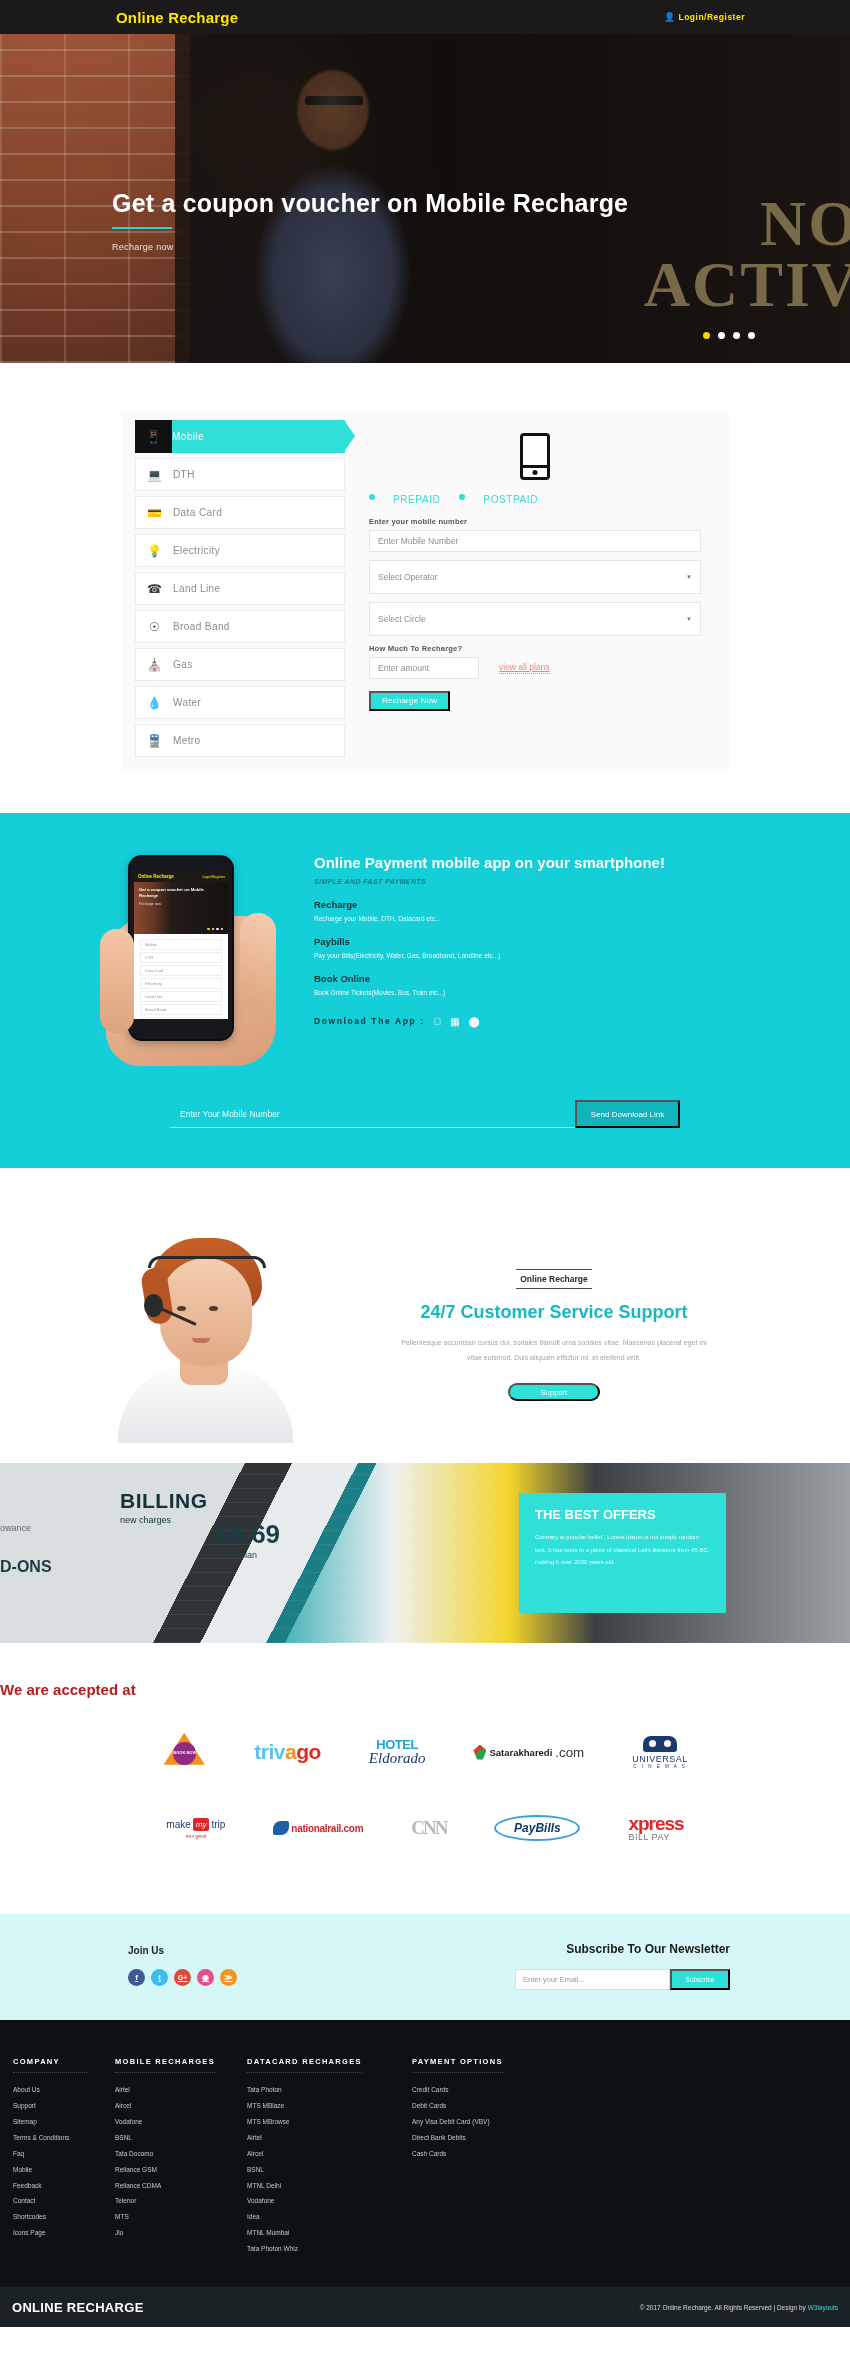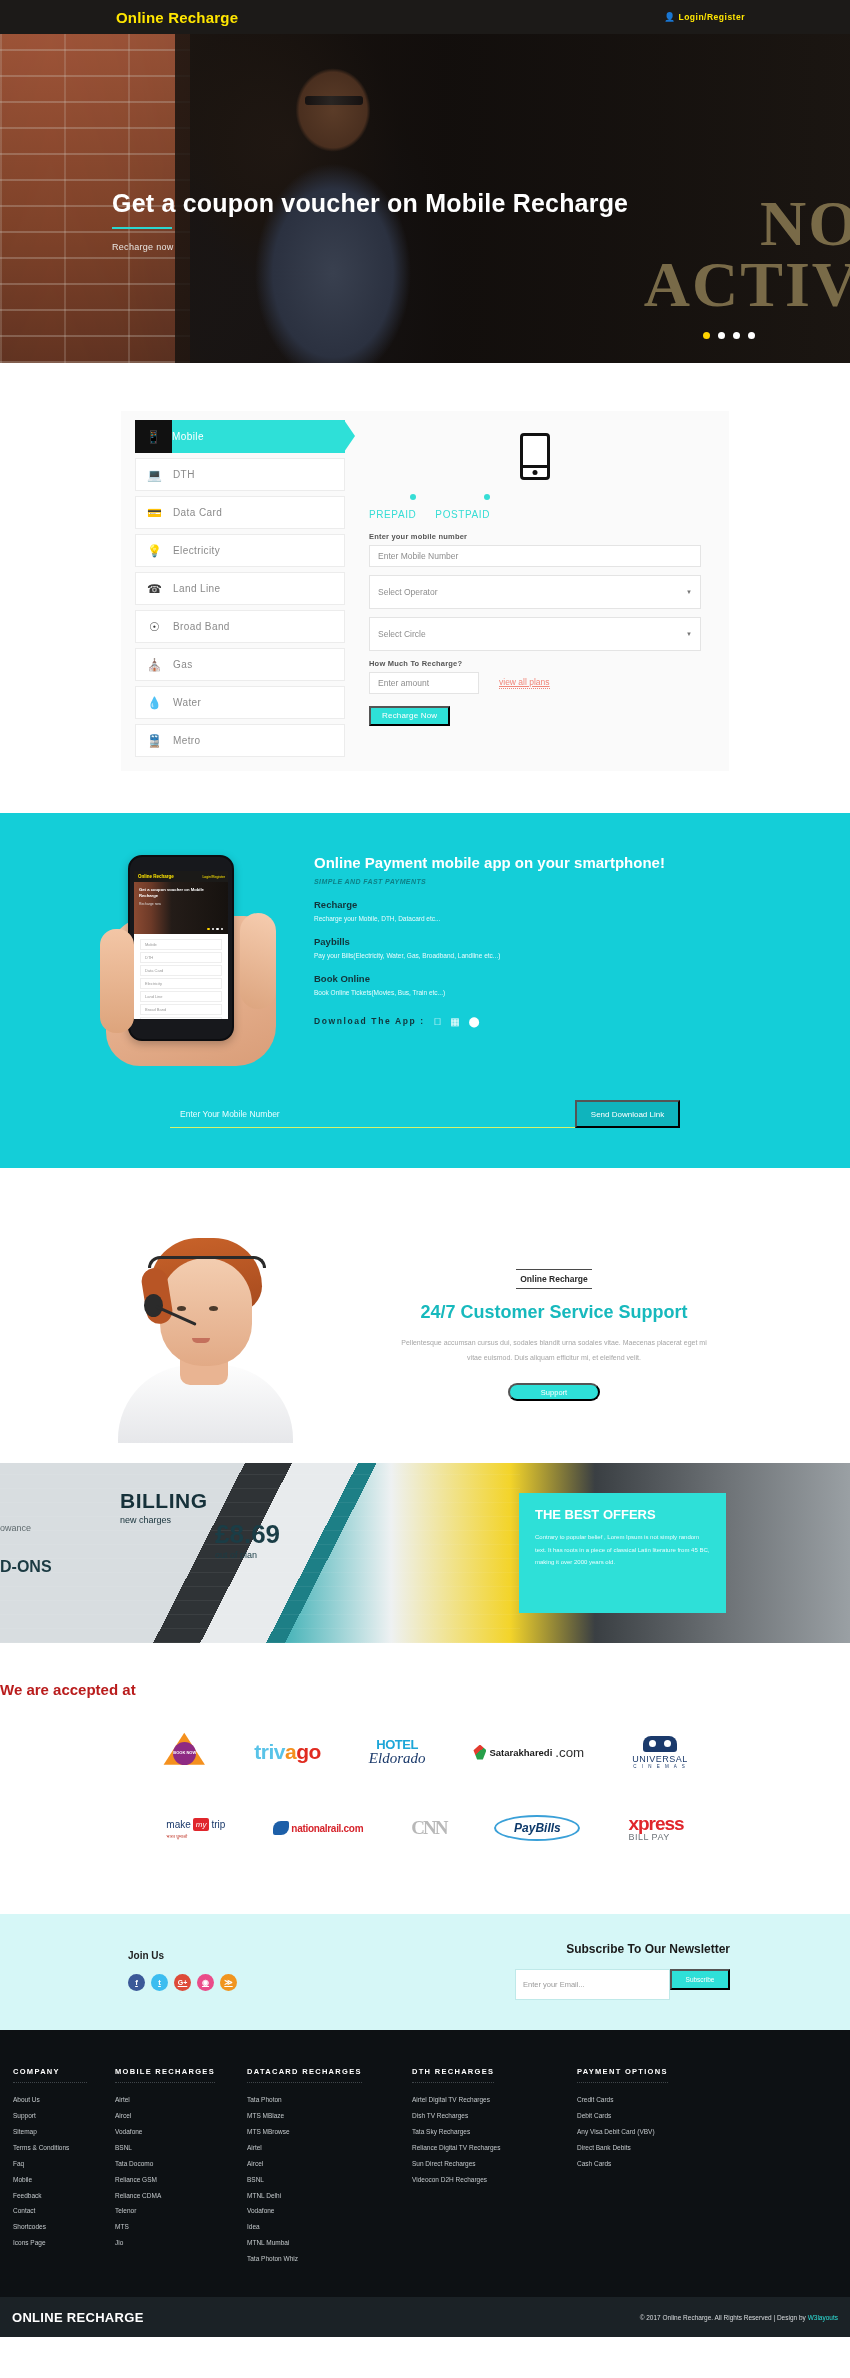--- a/index.html
+++ b/index.html
@@ -60,21 +60,21 @@
   .tab.active .tlabel{color:#fff;}
   .tab.active:after{content:"";position:absolute;right:-11px;top:-1px;border:16.5px solid transparent;
     border-left:11px solid #2ee0d8;border-right:0;}
   .form-col{flex:1;padding:22px 28px 0 24px;}
   .phone-ico{width:30px;height:47px;border:3px solid #111;border-radius:4px;margin:0 auto 14px;
     background:#fff;position:relative;}
   .phone-ico:after{content:"";position:absolute;left:50%;bottom:2px;transform:translateX(-50%);
     width:5px;height:5px;border-radius:50%;background:#111;}
   .phone-ico:before{content:"";position:absolute;left:0;right:0;bottom:9px;height:3px;background:#111;}
   .pay-types{display:flex;gap:19px;margin-bottom:12px;}
-  .pay-type{display:flex;align-items:flex-end;gap:9px;font-size:10px;color:#36ddd5;letter-spacing:.6px;flex-direction:column;}
+  .pay-type{display:flex;align-items:flex-start;gap:18px;font-size:10px;color:#36ddd5;letter-spacing:.6px;}
   .pay-type .rb{width:6px;height:6px;border-radius:50%;background:#36ddd5;display:block;}
   .flabel{font-size:7.5px;color:#555;font-weight:bold;margin-bottom:4px;letter-spacing:.2px;}
   .finput{width:100%;height:22px;border:1px solid #e4e4e4;background:#fff;
     font-size:8.5px;color:#8d8d8d;padding:0 8px;display:flex;align-items:center;margin-bottom:8px;}
   .fselect{width:100%;height:34px;border:1px solid #e4e4e4;background:#fff;font-size:8.5px;
     color:#8d8d8d;padding:0 8px;display:flex;align-items:center;justify-content:space-between;margin-bottom:8px;}
   .fselect .car{font-size:6px;color:#777;}
   .amt-row{display:flex;align-items:center;gap:20px;margin-bottom:10px;}
   .amt-row .finput{width:110px;margin-bottom:0;}
   .plans{font-size:8.5px;color:#f0867a;border-bottom:1px dotted #f0867a;padding-bottom:1px;}
@@ -191,21 +191,21 @@
     clip-path:polygon(50% 0,100% 38%,72% 100%,28% 100%,0 38%);}
   .lg-sat .txt{font-size:9.5px;font-weight:bold;color:#1b1b1b;}
   .lg-uni{text-align:center;}
   .lg-uni .reel{width:34px;height:16px;border-radius:8px 8px 3px 3px;background:#1b3a6b;margin:0 auto 2px;
     position:relative;}
   .lg-uni .reel:before,.lg-uni .reel:after{content:"";position:absolute;top:4px;width:7px;height:7px;
     border-radius:50%;background:#fff;}
   .lg-uni .reel:before{left:6px;} .lg-uni .reel:after{right:6px;}
   .lg-uni .u{font-size:9px;color:#1b3a6b;letter-spacing:.5px;}
   .lg-uni .c{font-size:4.5px;color:#1b3a6b;letter-spacing:2px;}
-  .lg-mmt{text-align:left;}
+  .lg-mmt{text-align:center;}
   .lg-mmt .top{display:flex;align-items:center;gap:2px;font-size:10px;color:#1b3a6b;}
   .lg-mmt .top .sq{background:#e0262c;color:#fff;font-style:italic;font-size:8px;padding:2px 3px;border-radius:2px;}
   .lg-mmt .bot{font-size:4.5px;color:#c0392b;margin-top:2px;}
   .lg-nr{display:flex;align-items:center;gap:2px;}
   .lg-nr .sw{width:16px;height:14px;background:#1d5fa8;border-radius:8px 2px 8px 2px;}
   .lg-nr .t{font-size:10px;font-weight:bold;color:#d6232b;letter-spacing:-.3px;}
   .lg-cnn{font-size:19px;font-weight:bold;color:#b8b8b8;letter-spacing:-2px;font-family:"Liberation Serif",serif;}
   .lg-pb{width:86px;height:26px;border-radius:50%;background:#fff;border:2px solid #3aa0d8;
     display:flex;align-items:center;justify-content:center;}
   .lg-pb i{font-style:italic;font-weight:bold;font-size:12px;color:#0e3a6b;}
@@ -216,21 +216,21 @@
   
   .news{background:#d6f7f7;padding:26px 0 30px;display:flex;align-items:center;}
   .join{margin-left:128px;}
   .join h4{font-size:10px;color:#222;font-weight:bold;margin-bottom:13px;}
   .socials{display:flex;gap:6px;}
   .soc{width:17px;height:17px;border-radius:50%;display:flex;align-items:center;justify-content:center;
     color:#fff;font-size:8px;font-weight:bold;}
   .news-right{margin-left:auto;margin-right:120px;text-align:right;}
   .news-right h3{font-size:12px;color:#1a1a1a;font-weight:bold;line-height:1.5;margin-bottom:11px;}
   .sub-form{display:flex;}
-  .sub-input{width:155px;height:31px;background:#fff;border:1px solid #bfe9e9;font-size:7.5px;
+  .sub-input{width:155px;height:21px;background:#fff;border:1px solid #bfe9e9;font-size:7.5px;
     color:#9a9a9a;display:flex;align-items:center;padding-left:7px;}
   .sub-btn{width:60px;height:21px;background:#2ee0d8;color:#fff;font-size:6.5px;
     display:flex;align-items:center;justify-content:center;}
 
   
   .footer{background:#0d1114;padding:30px 0 30px;}
   .fcols{display:flex;padding-left:13px;}
   .fcol{width:auto;}
   .fcol.c1{width:102px;} .fcol.c2{width:132px;} .fcol.c3{width:165px;} .fcol.c4{width:165px;}
   .fcol h5{color:#fff;font-size:7.5px;font-weight:bold;letter-spacing:1.3px;padding-bottom:6px;
@@ -582,29 +582,20 @@
         <a href="#">MTS MBrowse</a>
         <a href="#">Airtel</a>
         <a href="#">Aircel</a>
         <a href="#">BSNL</a>
         <a href="#">MTNL Delhi</a>
         <a href="#">Vodafone</a>
         <a href="#">Idea</a>
         <a href="#">MTNL Mumbai</a>
         <a href="#">Tata Photon Whiz</a>
       </div>
-      <div class="fcol c4">
-        <h5>DTH RECHARGES</h5>
-        <a href="#">Airtel Digital TV Recharges</a>
-        <a href="#">Dish TV Recharges</a>
-        <a href="#">Tata Sky Recharges</a>
-        <a href="#">Reliance Digital TV Recharges</a>
-        <a href="#">Sun Direct Recharges</a>
-        <a href="#">Videocon D2H Recharges</a>
-      </div>
       <div class="fcol c5">
         <h5>PAYMENT OPTIONS</h5>
         <a href="#">Credit Cards</a>
         <a href="#">Debit Cards</a>
         <a href="#">Any Visa Debit Card (VBV)</a>
         <a href="#">Direct Bank Debits</a>
         <a href="#">Cash Cards</a>
       </div>
     </div>
   </div>

